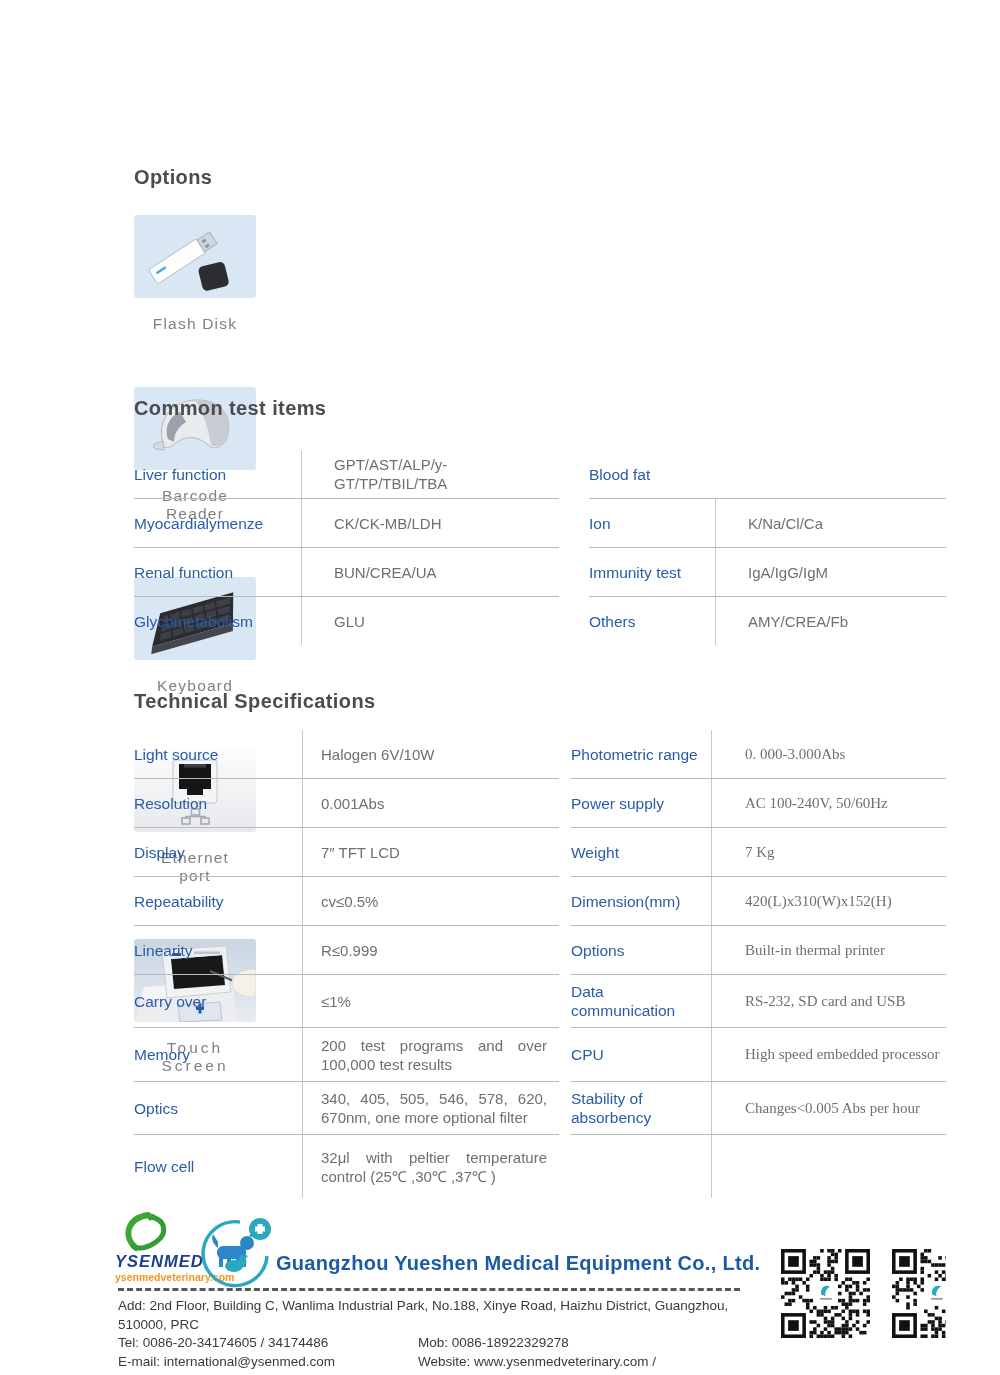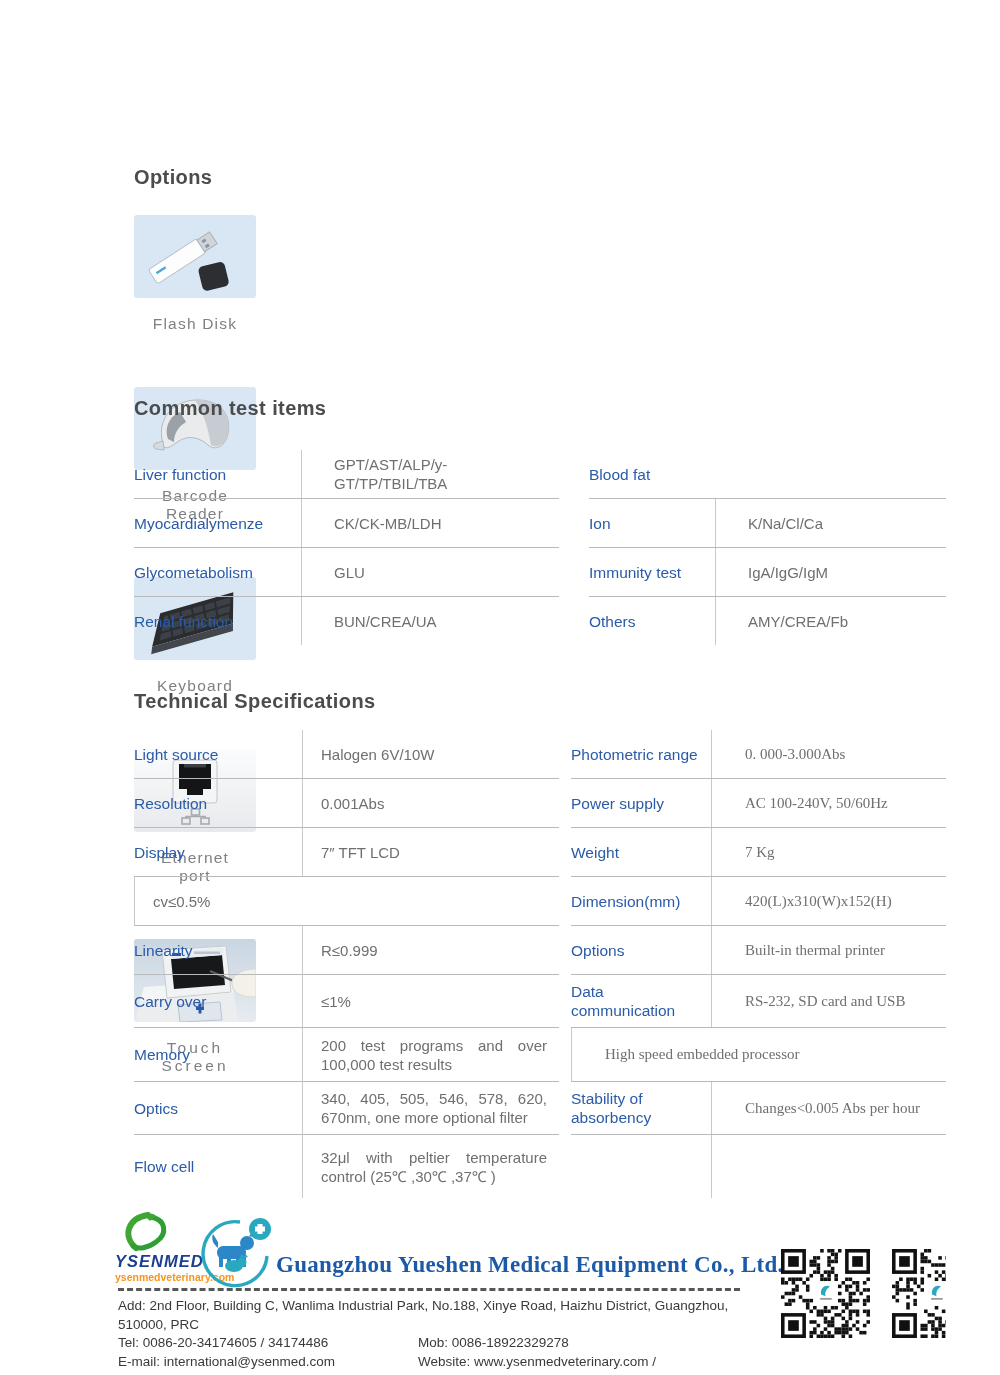--- a/index.html
+++ b/index.html
@@ -33,22 +33,22 @@
   .ctr{left:535px;top:450px;width:425px;}
   .stl{left:80px;top:730px;width:425px;}
   .str{left:517px;top:730px;width:443px;}
   .ctl .tlabel{width:167px;} .ctl .tval{padding-left:32px;padding-right:4px;}
   .ctr .tlabel{width:126px;} .ctr .tval{padding-left:32px;padding-right:6px;}
   .stl .tlabel{width:168px;} .stl .tval{padding-left:18px;padding-right:12px;}
   .str .tlabel{width:140px;} .str .tval{padding-left:33px;padding-right:36px;font-family:Liberation Serif, serif;}
 
   
   .logo{position:absolute;left:60px;top:1212px;}
-  .company{position:absolute;left:222px;top:1252px;font-family:Liberation Serif, serif;
-           font-weight:700;font-size:23px;color:#1c5aa8;letter-spacing:.3px;}
+  .company{position:absolute;left:222px;top:1252px;font-family:Liberation Sans, sans-serif;
+           font-weight:700;font-size:20px;color:#1c5aa8;letter-spacing:.3px;}
   .dashline{position:absolute;left:64px;top:1288px;width:622px;border-top:3px dashed #565759;}
   .addr{position:absolute;left:64px;top:1297px;width:660px;color:#3a3a3c;font-size:13.5px;line-height:18.5px;}
   .addr .cols{display:flex;}
   .addr .c1{width:300px;flex:0 0 300px;}
   .qr{position:absolute;width:89px;height:89px;}
   .qr svg{width:89px;height:89px;display:block;}
 </style>
 </head>
 <body>
 
@@ -157,31 +157,31 @@
           <span>GPT/AST/ALP/y-GT/TP/TBIL/TBA</span>
         </div>
     </div>
     <div class="trow h48">
       <div class="tlabel">Myocardialymenze</div>
       <div class="tval">
           <span>CK/CK-MB/LDH</span>
         </div>
     </div>
     <div class="trow h48">
+      <div class="tlabel">Renal function</div>
+      <div class="tval">
+          <span>BUN/CREA/UA</span>
+        </div>
+    </div>
+    <div class="trow h48">
       <div class="tlabel">Glycometabolism</div>
       <div class="tval">
           <span>GLU</span>
         </div>
     </div>
-    <div class="trow h48">
-      <div class="tlabel">Renal function</div>
-      <div class="tval">
-          <span>BUN/CREA/UA</span>
-        </div>
-    </div>
   </div>
 
   <div class="tbl ctr">
     <div class="trow h48">
       <div class="tlabel">Blood fat</div>
     </div>
     <div class="trow h48">
       <div class="tlabel">Ion</div>
       <div class="tval">
           <span>K/Na/Cl/Ca</span>
@@ -216,20 +216,21 @@
           <span>0.001Abs</span>
         </div>
     </div>
     <div class="trow h48">
       <div class="tlabel">Display</div>
       <div class="tval">
           <span>7″ TFT LCD</span>
         </div>
     </div>
     <div class="trow h48">
+      <div class="tlabel">Repeatability</div>
       <div class="tval">
           <span>cv≤0.5%</span>
         </div>
     </div>
     <div class="trow h48">
       <div class="tlabel">Linearity</div>
       <div class="tval">
           <span>R≤0.999</span>
         </div>
     </div>
@@ -290,20 +291,21 @@
           <span>Built-in thermal printer</span>
         </div>
     </div>
     <div class="trow h52">
       <div class="tlabel">Data communication</div>
       <div class="tval">
           <span>RS-232, SD card and USB</span>
         </div>
     </div>
     <div class="trow h53">
+      <div class="tlabel">CPU</div>
       <div class="tval">
           <span>High speed embedded processor</span>
         </div>
     </div>
     <div class="trow h52">
       <div class="tlabel">Stability of absorbency</div>
       <div class="tval">
           <span>Changes&lt;0.005 Abs per hour</span>
         </div>
     </div>

